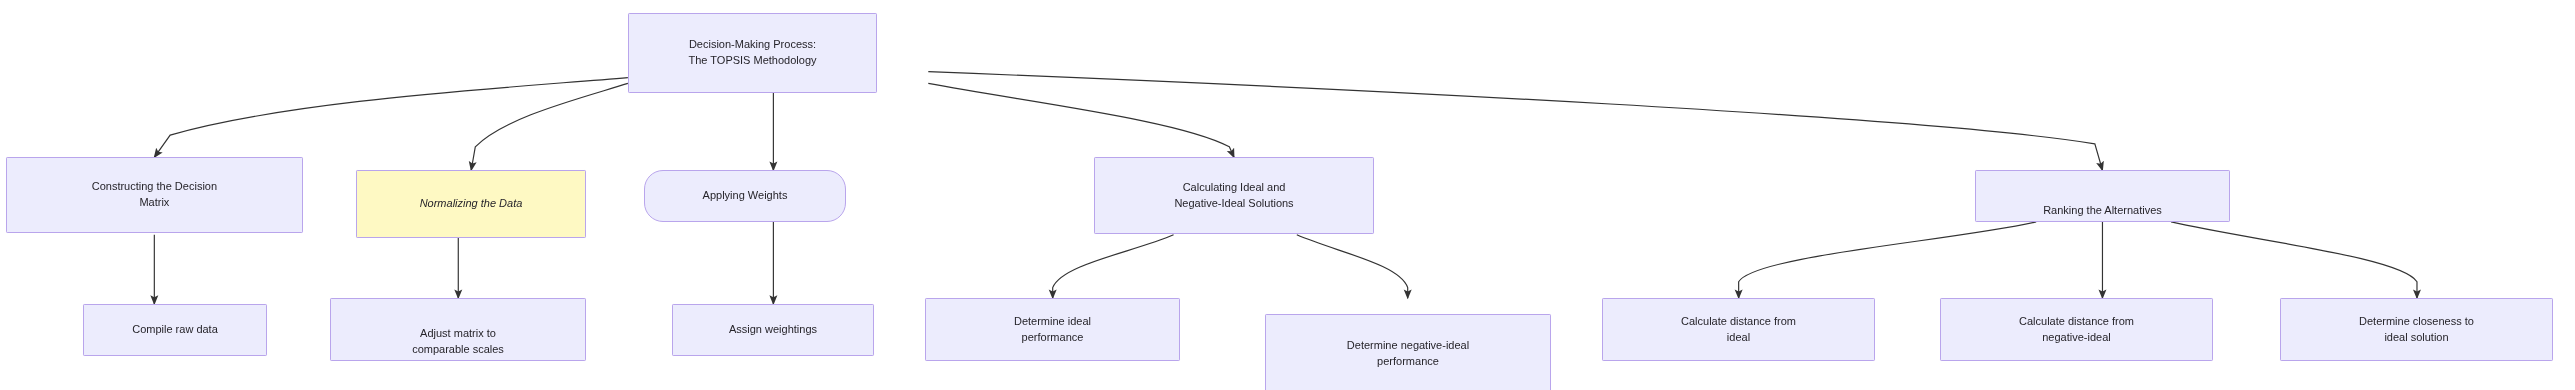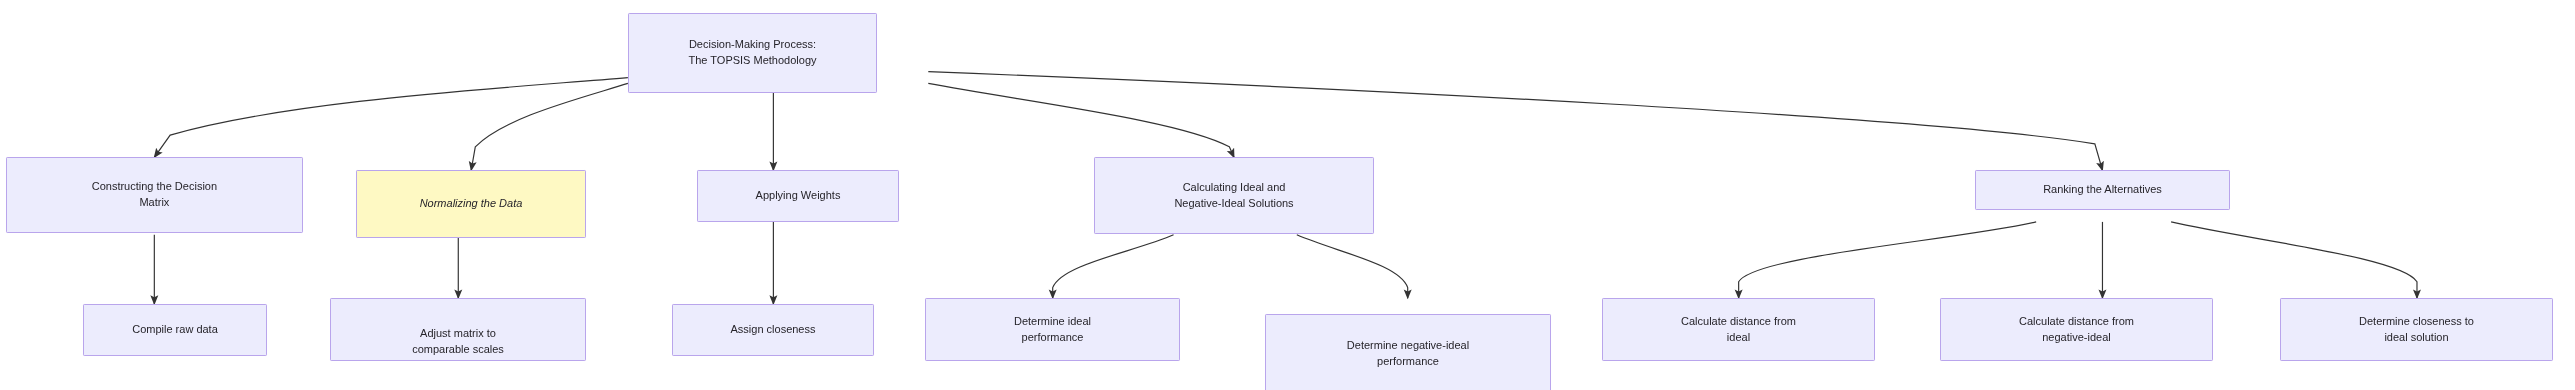--- a/index.html
+++ b/index.html
@@ -77,39 +77,39 @@
         <span class="label">Decision-Making Process:
 The TOPSIS Methodology</span>
       </div>
       <div class="node" style="left: 5.9px; top: 157px; width: 297px; height: 76px; background: rgb(236, 236, 253); border-color: rgb(185, 165, 236); color: rgb(38, 36, 42);">
         <span class="label">Constructing the Decision
 Matrix</span>
       </div>
       <div class="node" style="left: 356px; top: 170px; width: 230px; height: 68px; background: #fef9c3; border-color: rgb(185, 165, 236); color: rgb(38, 36, 42); font-style: italic;">
         <span class="label">Normalizing the Data</span>
       </div>
-      <div class="node" style="left: 697px; top: 170px; width: 202px; height: 52px; background: rgb(236, 236, 253); border-color: rgb(185, 165, 236); color: rgb(38, 36, 42);">
+      <div class="node" style="left: 644px; top: 170px; width: 202px; height: 52px; background: rgb(236, 236, 253); border-color: rgb(185, 165, 236); color: rgb(38, 36, 42); border-radius: 19px;">
         <span class="label">Applying Weights</span>
       </div>
       <div class="node" style="left: 1094px; top: 157px; width: 280px; height: 77px; background: rgb(236, 236, 253); border-color: rgb(185, 165, 236); color: rgb(38, 36, 42);">
         <span class="label">Calculating Ideal and
 Negative-Ideal Solutions</span>
       </div>
-      <div class="node" style="left: 1975px; top: 170px; width: 255px; height: 40px; background: rgb(236, 236, 253); border-color: rgb(185, 165, 236); color: rgb(38, 36, 42);">
+      <div class="node" style="left: 1975px; top: 170px; width: 255px; height: 52px; background: rgb(236, 236, 253); border-color: rgb(185, 165, 236); color: rgb(38, 36, 42); align-items: flex-end;">
         <span class="label">Ranking the Alternatives</span>
       </div>
       <div class="node" style="left: 62px; top: 304px; width: 184px; height: 52px; background: rgb(236, 236, 253); border-color: rgb(185, 165, 236); color: rgb(38, 36, 42); margin-left: 21px;">
         <span class="label">Compile raw data</span>
       </div>
       <div class="node" style="left: 330px; top: 298px; width: 256px; height: 63px; background: rgb(236, 236, 253); border-color: rgb(185, 165, 236); color: rgb(38, 36, 42); align-items: flex-end;">
         <span class="label">Adjust matrix to
 comparable scales</span>
       </div>
       <div class="node" style="left: 672px; top: 304px; width: 202px; height: 52px; background: rgb(236, 236, 253); border-color: rgb(185, 165, 236); color: rgb(38, 36, 42);">
-        <span class="label">Assign closeness</span>
+        <span class="label">Assign weightings</span>
       </div>
       <div class="node" style="left: 925px; top: 298px; width: 255px; height: 63px; background: rgb(236, 236, 253); border-color: rgb(185, 165, 236); color: rgb(38, 36, 42);">
         <span class="label">Determine ideal
 performance</span>
       </div>
       <div class="node" style="left: 1265px; top: 314px; width: 286px; height: 80px; background: rgb(236, 236, 253); border-color: rgb(185, 165, 236); color: rgb(38, 36, 42); text-align: center;">
         <span class="label">Determine negative-ideal
 performance</span>
       </div>
       <div class="node" style="left: 1602px; top: 298px; width: 273px; height: 63px; background: rgb(236, 236, 253); border-color: rgb(185, 165, 236); color: rgb(38, 36, 42);">

